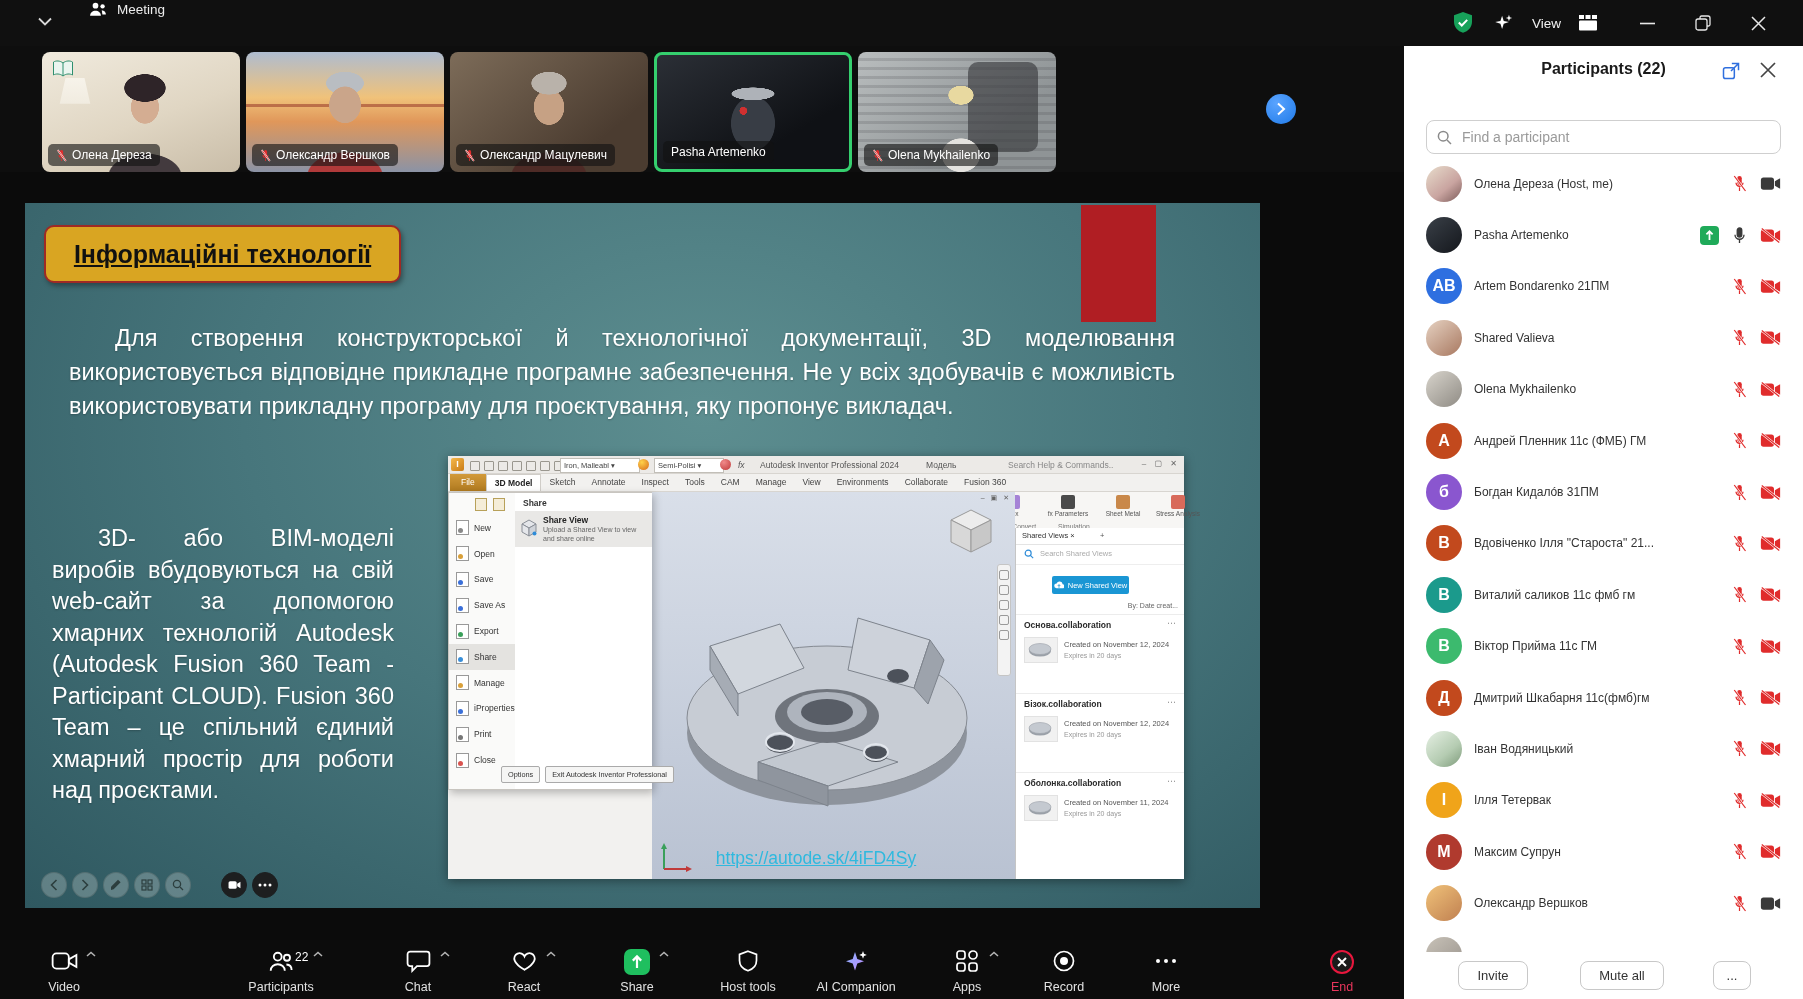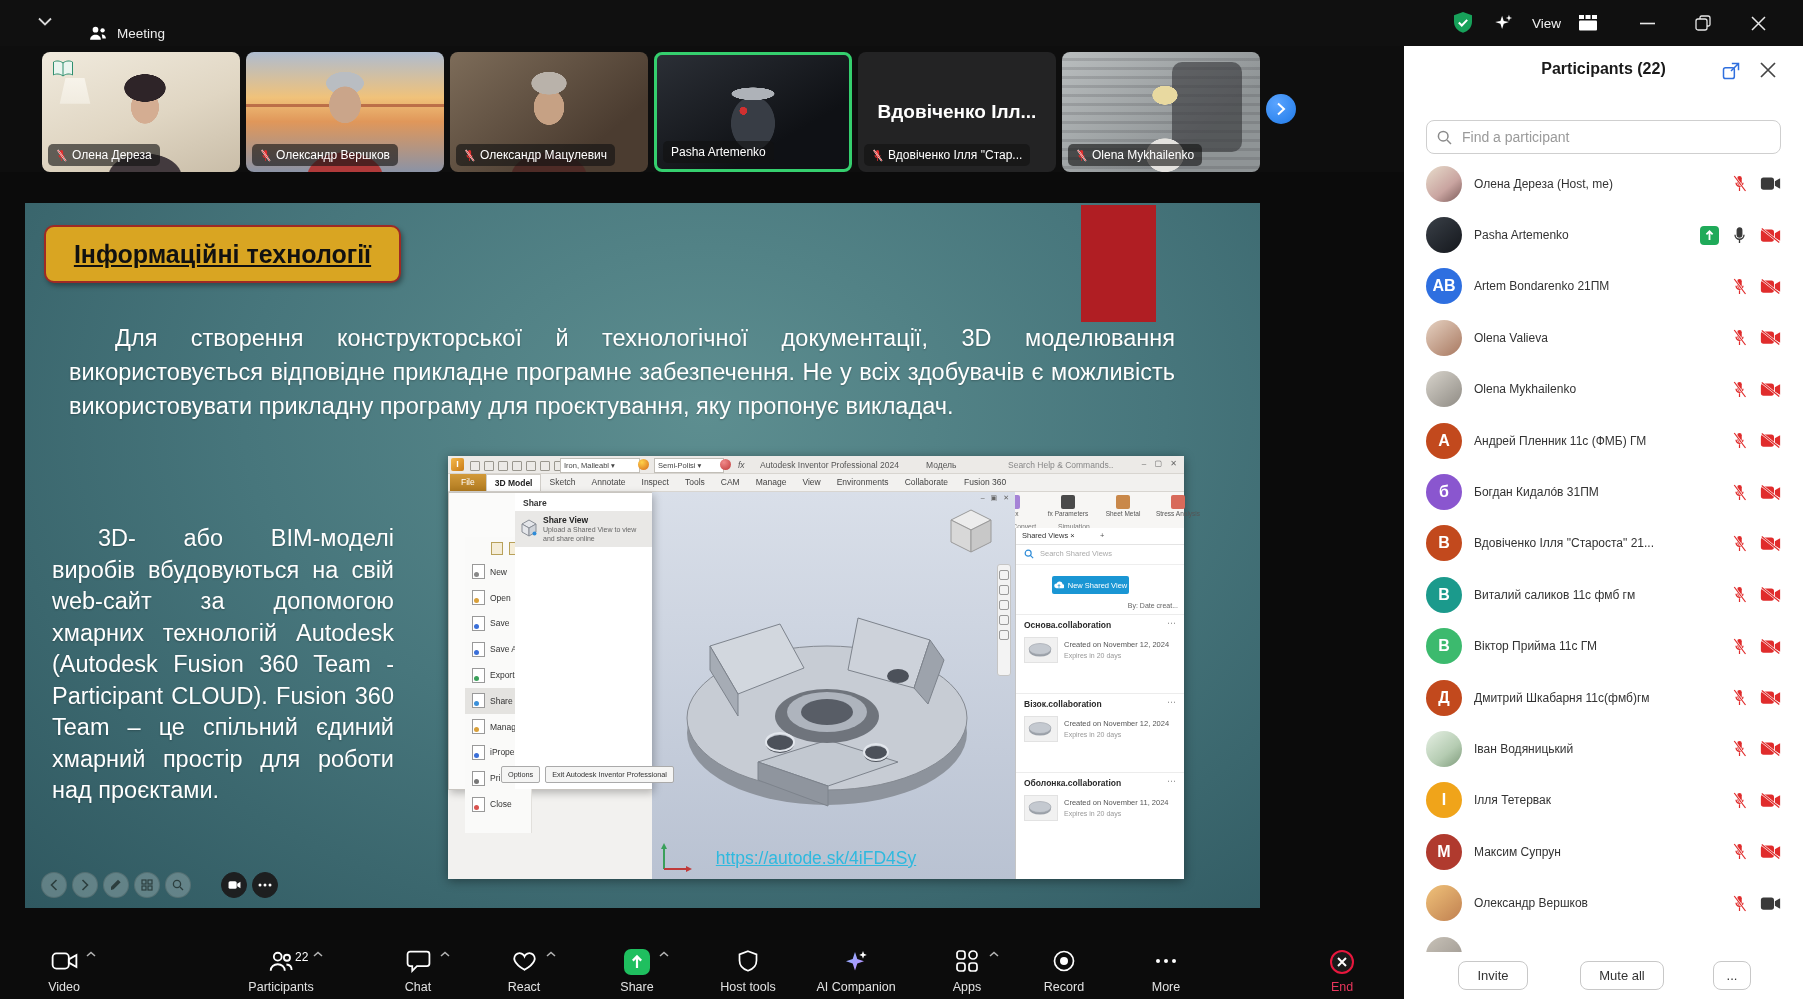--- a/index.html
+++ b/index.html
@@ -2,21 +2,21 @@
 <html><head>
 <meta charset="utf-8">
 <style>
   html,body{margin:0;padding:0;width:1803px;height:999px;overflow:hidden;background:#000;
     font-family:"Liberation Sans","DejaVu Sans",sans-serif;}
   .app{position:relative;width:1803px;height:999px;background:#000;}
   svg{display:block;}
   
   .titlebar{position:absolute;left:0;top:0;width:1803px;height:46px;background:#101010;}
   .tb-chev{position:absolute;left:38px;top:17px;}
-  .tb-meet{position:absolute;left:88px;top:24px;display:flex;align-items:center;gap:9px;color:#ececec;font-size:13.5px;}
+  .tb-meet{position:absolute;left:88px;top:0;display:flex;align-items:center;gap:9px;color:#ececec;font-size:13.5px;}
   .tb-pill{position:absolute;left:379px;top:6px;width:296px;height:34px;background:#3b3b3e;border-radius:7px;
     display:flex;align-items:center;gap:9px;padding:0 10px;box-sizing:border-box;color:#f0f0f0;font-size:13px;}
   .tb-pill .mini-av{width:22px;height:22px;border-radius:4px;background:linear-gradient(140deg,#3a4049,#14161a 70%);position:relative;flex:0 0 aupx;}
   .tb-pill .mini-av::after{content:"";position:absolute;left:9px;top:10px;width:3px;height:3px;border-radius:50%;background:#c03030;}
   .tb-pill .spacer{flex:1;}
   .tb-right{position:absolute;top:0;height:46px;display:flex;align-items:center;}
   .tb-view{color:#f2f2f2;font-size:13.5px;}
   .winbtn{color:#e8e8e8;}
   
   .strip{position:absolute;left:0;top:46px;width:1404px;height:126px;background:#0e0e0e;}
@@ -101,21 +101,21 @@
   .itab.active{background:#fff;color:#222;font-weight:700;border:1px solid #d0cdc8;border-bottom:0;}
   .inv-ribbon{position:absolute;left:0;top:36px;width:100%;height:40px;background:#f7f6f4;border-bottom:1px solid #d5d2cd;box-sizing:border-box;}
   .rb-items{position:absolute;left:212px;top:3px;display:flex;gap:9px;}
   .rb-it{width:46px;text-align:center;}
   .rb-it .sq{width:14px;height:14px;border-radius:2px;margin:0 auto;}
   .rb-it .lb{font-size:6.5px;color:#555;margin-top:1px;line-height:1.1;}
   .rb-groups{position:absolute;left:214px;bottom:1px;display:flex;gap:22px;font-size:6.8px;color:#777;white-space:nowrap;}
   
   .fmenu{position:absolute;left:0;top:36px;width:204px;height:298px;background:#fbfbfa;border:1px solid #c8c5c0;
     box-shadow:2px 3px 8px rgba(0,0,0,.25);box-sizing:border-box;z-index:4;}
-  .fm-col{position:absolute;left:16px;top:0;width:66px;height:100%;border-right:1px solid #e2e0dc;background:#fafaf9;margin-top:44px;}
+  .fm-col{position:absolute;left:0;top:0;width:66px;height:100%;border-right:1px solid #e2e0dc;background:#fafaf9;}
   .fm-top{position:absolute;left:26px;top:5px;display:flex;gap:6px;}
   .fm-top i{width:10px;height:11px;border:1px solid #b8a15a;background:#f5edd8;}
   .fm-items{position:absolute;left:0;top:22px;width:100%;}
   .fm-item{height:25.8px;display:flex;align-items:center;gap:5px;padding-left:7px;font-size:8.5px;color:#333;position:relative;}
   .fm-item.sel{background:#e4e3e0;}
   .fm-item .doc{width:11px;height:13px;background:#fff;border:1px solid #999;position:relative;flex:0 0 auto;}
   .fm-item .doc i{position:absolute;left:1px;bottom:1px;width:5px;height:5px;border-radius:50%;}
   .fm-sub{position:absolute;left:66px;top:0;width:137px;height:100%;background:#fff;}
   .fm-sub-h{position:absolute;left:8px;top:5px;font-size:8.5px;font-weight:700;color:#333;}
   .fm-sv{position:absolute;left:0;top:18px;width:100%;height:36px;background:#e9e8e6;}
@@ -320,38 +320,20 @@
 
         <div class="tile art-pasha active">
           <div class="sil"></div>
 
           <div class="tlabel">
 
             <span>Pasha Artemenko</span>
           </div>
         </div>
 
-        <div class="tile art-text">
-
-          <div class="tile-bigname">Вдовіченко Ілл...</div>
-          <div class="tlabel">
-            <span>
-              <svg width="11" height="13" viewBox="0 0 20 24">
-                <g fill="#e02c2c">
-                  <rect x="7" y="2" width="6" height="12" rx="3"></rect>
-                  <path d="M4.5 11a5.5 5.5 0 0 0 11 0h-1.8a3.7 3.7 0 0 1-7.4 0z"></path>
-                  <rect x="9.2" y="17" width="1.6" height="5"></rect>
-                </g>
-                <path d="M3 2l15 20" stroke="#fff" stroke-width="3"></path>
-                <path d="M3 2l15 20" stroke="#e02c2c" stroke-width="1.6"></path>
-              </svg>
-            </span>
-            <span>Вдовіченко Ілля "Стар...</span>
-          </div>
-        </div>
 
         <div class="tile art-myk">
           <div class="sil"></div>
 
           <div class="tlabel">
             <span>
               <svg width="11" height="13" viewBox="0 0 20 24">
                 <g fill="#e02c2c">
                   <rect x="7" y="2" width="6" height="12" rx="3"></rect>
                   <path d="M4.5 11a5.5 5.5 0 0 0 11 0h-1.8a3.7 3.7 0 0 1-7.4 0z"></path>
@@ -1015,21 +997,21 @@
                 <path d="M2 0l20 16" stroke="#e02c2c" stroke-width="1.4"></path>
               </svg>
             </span>
           </span>
         </div>
 
         <div class="prow">
           <span class="pav ph-karyna">
             <span></span>
           </span>
-          <span class="pname">Olena Valieva</span>
+          <span class="pname">Shared Valieva</span>
           <span class="picons">
 
             <span>
               <svg width="15" height="19" viewBox="0 0 20 24">
                 <g fill="#e02c2c">
                   <rect x="7" y="2" width="6" height="12" rx="3"></rect>
                   <path d="M4.5 11a5.5 5.5 0 0 0 11 0h-1.8a3.7 3.7 0 0 1-7.4 0z"></path>
                   <rect x="9.2" y="17" width="1.6" height="5"></rect>
                 </g>
                 <path d="M3 2l15 20" stroke="#fff" stroke-width="3"></path>

